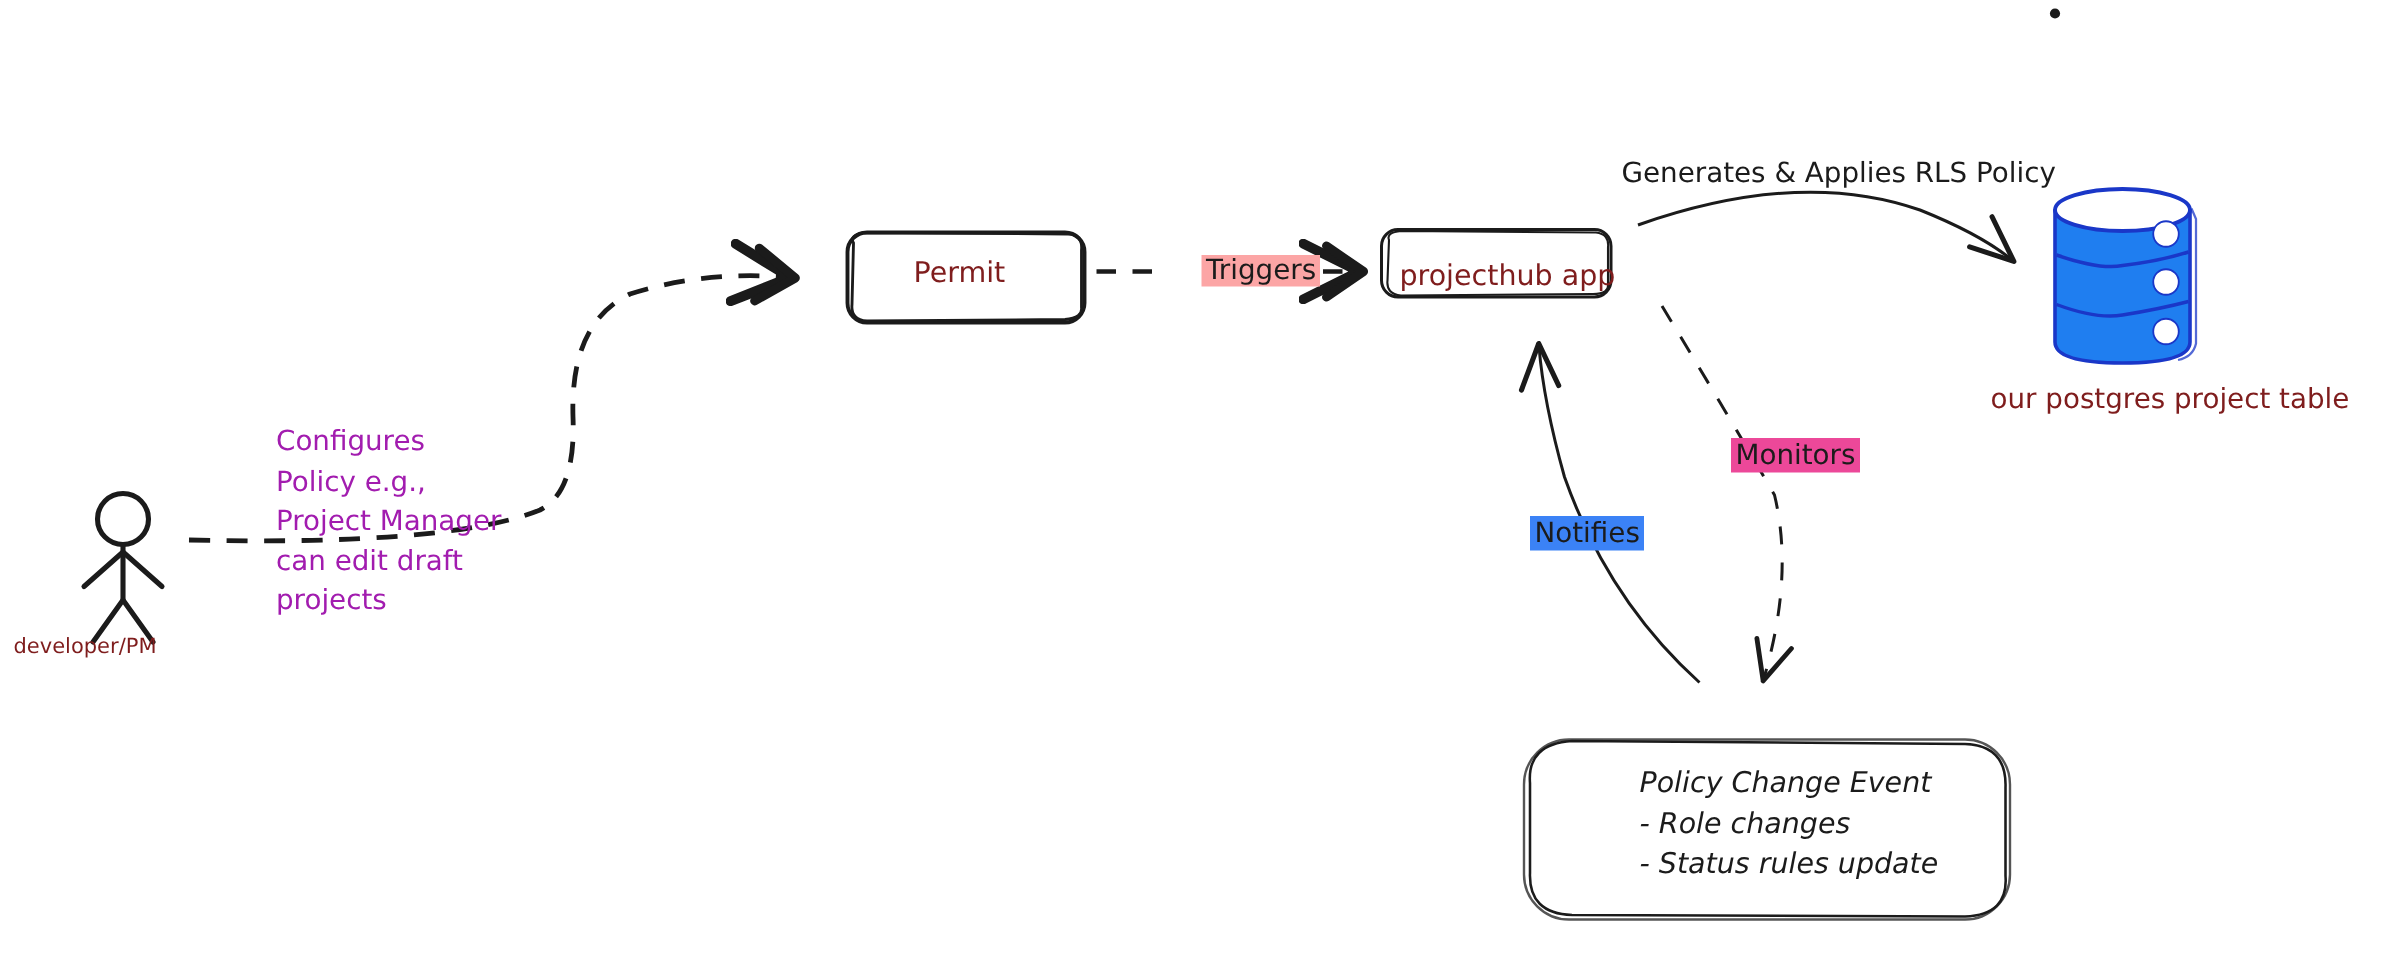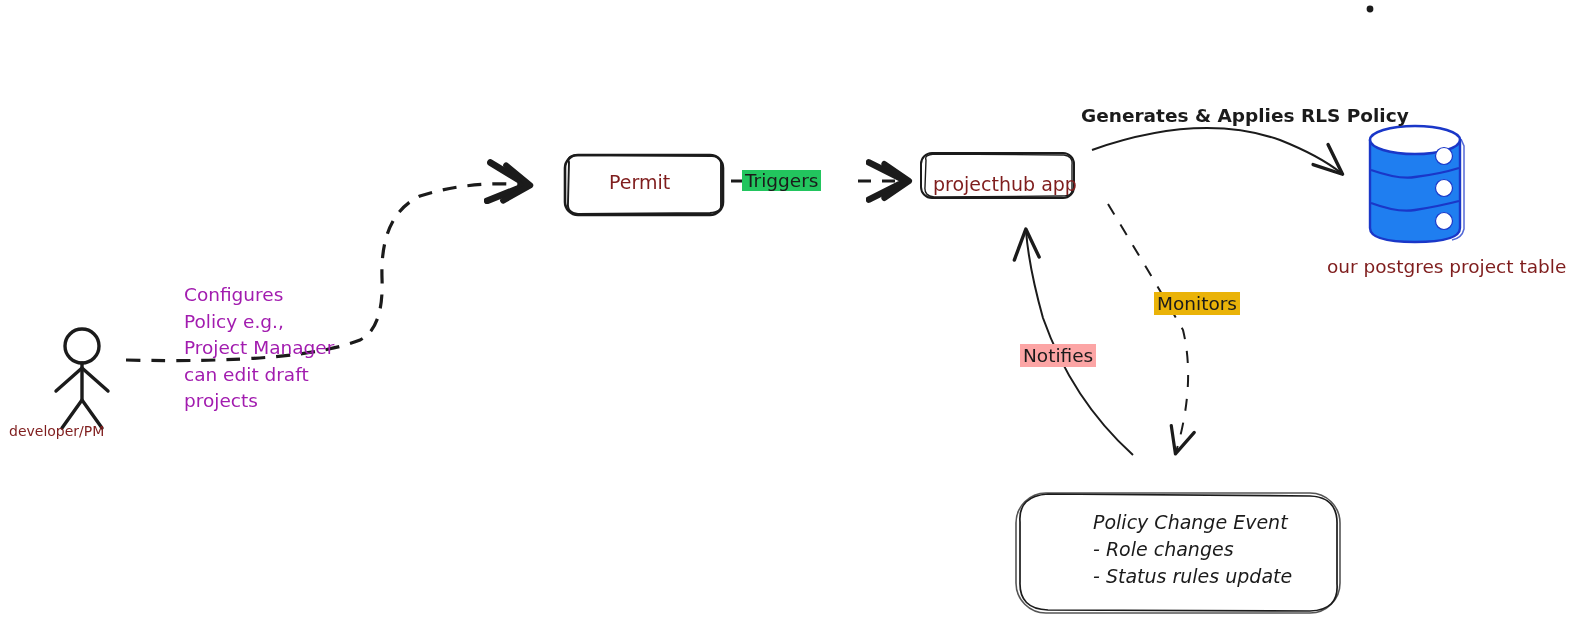--- a/index.html
+++ b/index.html
@@ -47,24 +47,24 @@
     font-size: 19px;
     line-height: 27px;
     color: #1b1b1b;
     white-space: pre;
     font-style: italic;
   }
   .label-permit   { left: 609px; top: 173px; }
   .label-app      { left: 933px; top: 175px; }
   .label-db-cap   { left: 1327px; top: 258px; font-size: 18.5px; }
   .label-actor    { left: 9px;  top: 424px; font-size: 14px; }
-  .label-triggers { left: 742px; top: 170px; background: #22c55e; padding: 0 3px; }
-  .label-rls      { left: 1081px; top: 105px; font-weight: bold; }
-  .label-monitors { left: 1154px; top: 292px; background: #eab308; padding: 1px 3px; }
-  .label-notifies { left: 1020px; top: 344px; background: #fca5a5; padding: 1px 3px; }
+  .label-triggers { left: 801px; top: 170px; background: #fca5a5; padding: 0 3px; }
+  .label-rls      { left: 1081px; top: 105px; }
+  .label-monitors { left: 1154px; top: 292px; background: #ec4899; padding: 1px 3px; }
+  .label-notifies { left: 1020px; top: 344px; background: #3b82f6; padding: 1px 3px; }
   .label-config   { left: 184px; top: 282px; }
   .label-event    { left: 1093px; top: 509px; }
 </style>
 </head>
 <body>
 
 <svg id="canvas" viewBox="0 0 1592 636" xmlns="http://www.w3.org/2000/svg">
   <defs>
     <marker id="chev" markerWidth="16" markerHeight="14" refX="13" refY="7" orient="auto">
       <path d="M1,1 L13,7 L1,13" fill="none" stroke="#1b1b1b" stroke-width="2.1" stroke-linecap="round" stroke-linejoin="round"></path>

